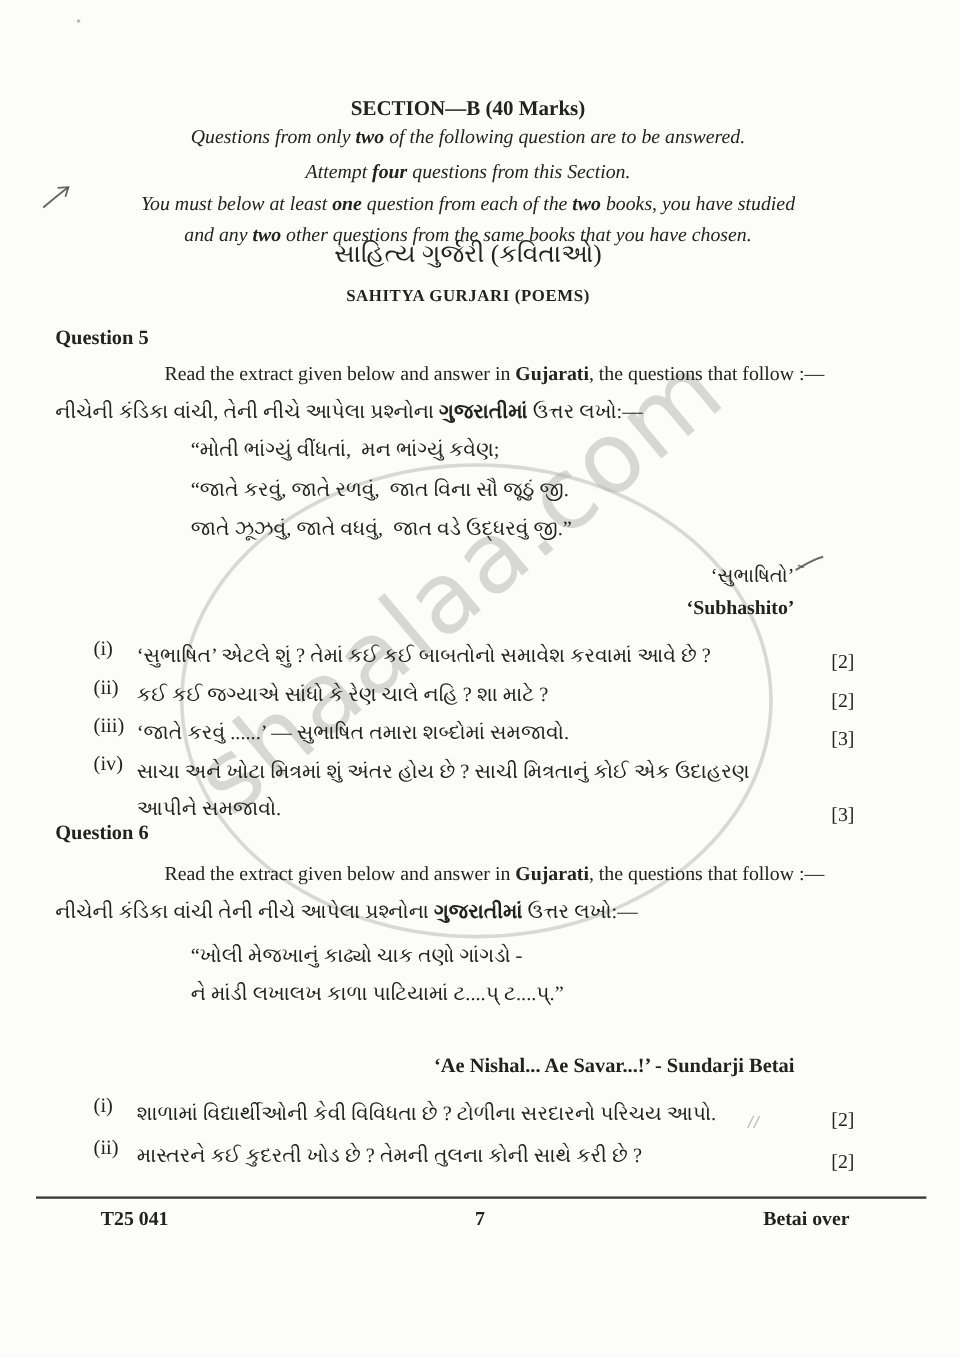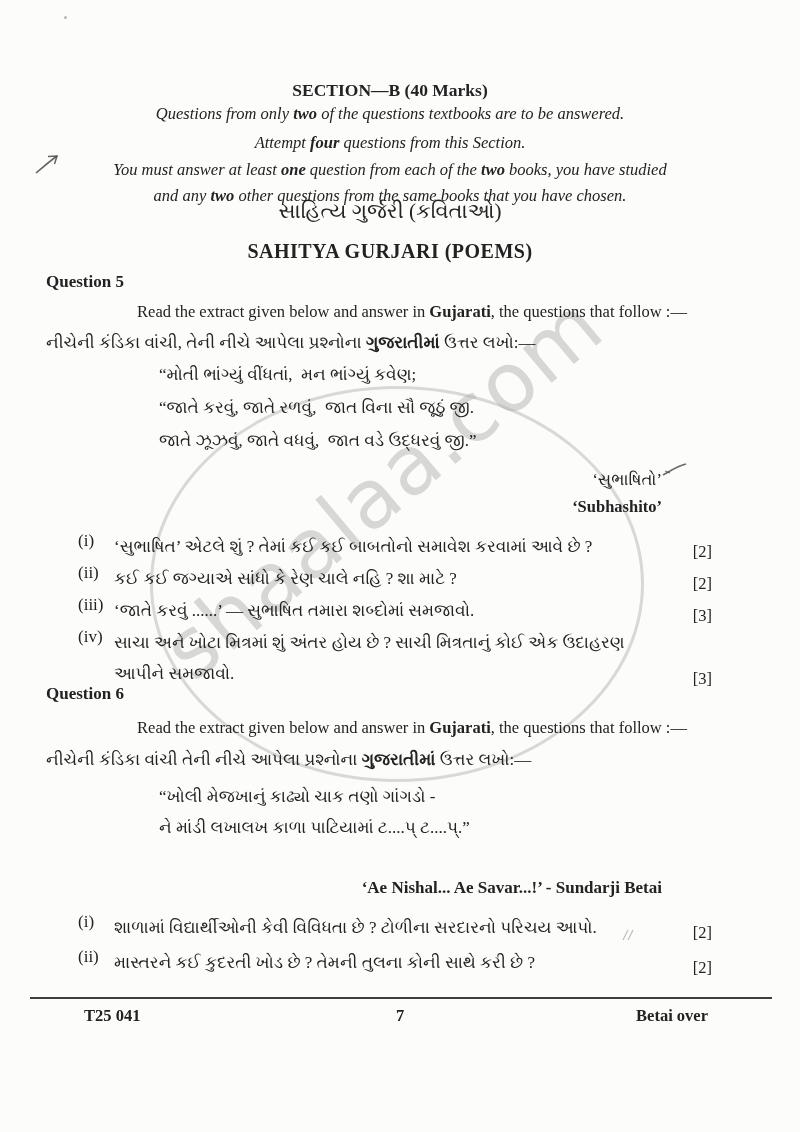--- a/index.html
+++ b/index.html
@@ -27,21 +27,21 @@
   .content-layer { position:absolute; inset:0; z-index:2; }
 
   .section-title { top:80px; font-weight:bold; font-size:17.5px; }
   .instr { font-style:italic; font-size:16.5px; }
   .i1 { top:104px; }
   .i2 { top:133px; }
   .i3 { top:157px; line-height:26px; }
 
   .gu { font-size:17px; font-family:"Liberation Serif", serif; }
   .book-gu { top:199px; font-size:21px; }
-  .book-en { top:240px; font-weight:bold; font-size:20px; letter-spacing:0.5px; }
+  .book-en { top:240px; font-weight:bold; font-size:14px; letter-spacing:0.5px; }
 
   .q-head { font-weight:bold; font-size:17px; left:46px; }
   .q5-head { top:272px; }
   .q6-head { top:684px;text-align:right; }
 
   .intro-en { left:84px; right:60px; font-size:16.5px;text-align:center; }
   .q5-intro-en { top:302px; }
   .q6-intro-en { top:718px; }
   .intro-gu { left:46px; right:60px; }
   .q5-intro-gu { top:333px; }
@@ -80,24 +80,24 @@
 <div>
 
   <div class="abs wm-circle"></div>
   <div class="abs wm-text">shaalaa.com</div>
 
   <div class="content-layer">
 
     <div class="abs speck"></div>
 
     <div class="abs center section-title">SECTION—B (40 Marks)</div>
-    <div class="abs center instr i1"><span>Questions from only </span><span style="font-weight: bold;">two</span><span> of the questions textbooks are to be answered.</span></div>
+    <div class="abs center instr i1"><span>Questions from only </span><span style="font-weight: bold;">two</span><span> of the following question are to be answered.</span></div>
     <div class="abs center instr i2"><span>Attempt </span><span style="font-weight: bold;">four</span><span> questions from this Section.</span></div>
     <div class="abs center instr i3">
-      <div><span>You must answer at least </span><span style="font-weight: bold;">one</span><span> question from each of the </span><span style="font-weight: bold;">two</span><span> books, you have studied</span></div>
+      <div><span>You must below at least </span><span style="font-weight: bold;">one</span><span> question from each of the </span><span style="font-weight: bold;">two</span><span> books, you have studied</span></div>
       <div><span>and any </span><span style="font-weight: bold;">two</span><span> other questions from the same books that you have chosen.</span></div>
     </div>
 
     <svg class="abs pen" style="left:34px; top:152px;" width="28" height="24" viewBox="0 0 28 24">
       <path d="M2,21 C8,16 16,9 23,4" stroke="#4a4a4a" stroke-width="1.6" fill="none" opacity="0.85"></path>
       <path d="M14,4.5 L23,4 L20.5,12" stroke="#4a4a4a" stroke-width="1.5" fill="none" opacity="0.85"></path>
     </svg>
 
     <div class="abs center gu book-gu">સાહિત્ય ગુર્જરી (કવિતાઓ)</div>
     <div class="abs center book-en">SAHITYA GURJARI (POEMS)</div>

